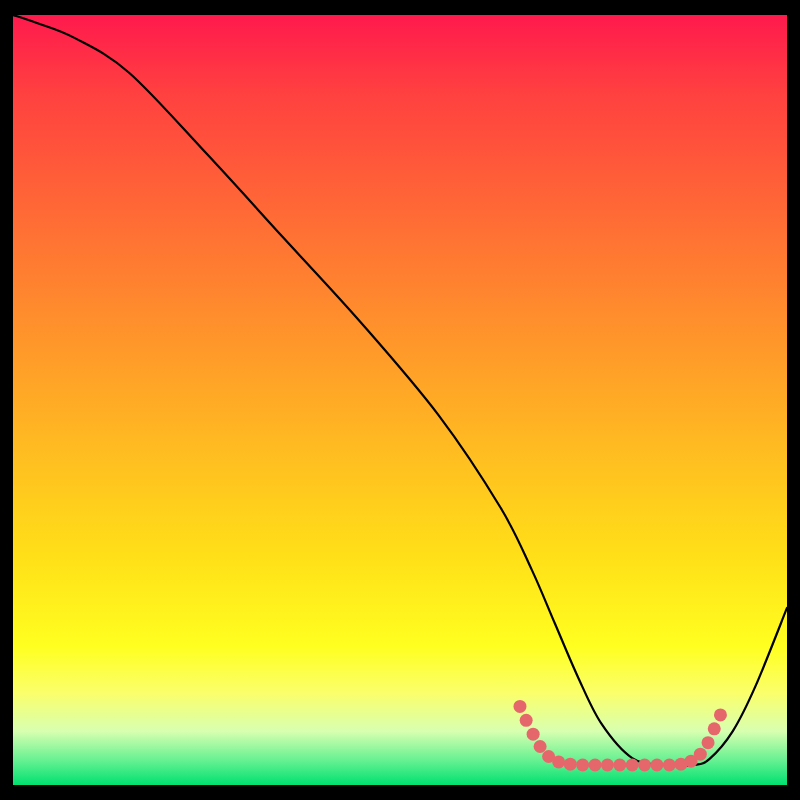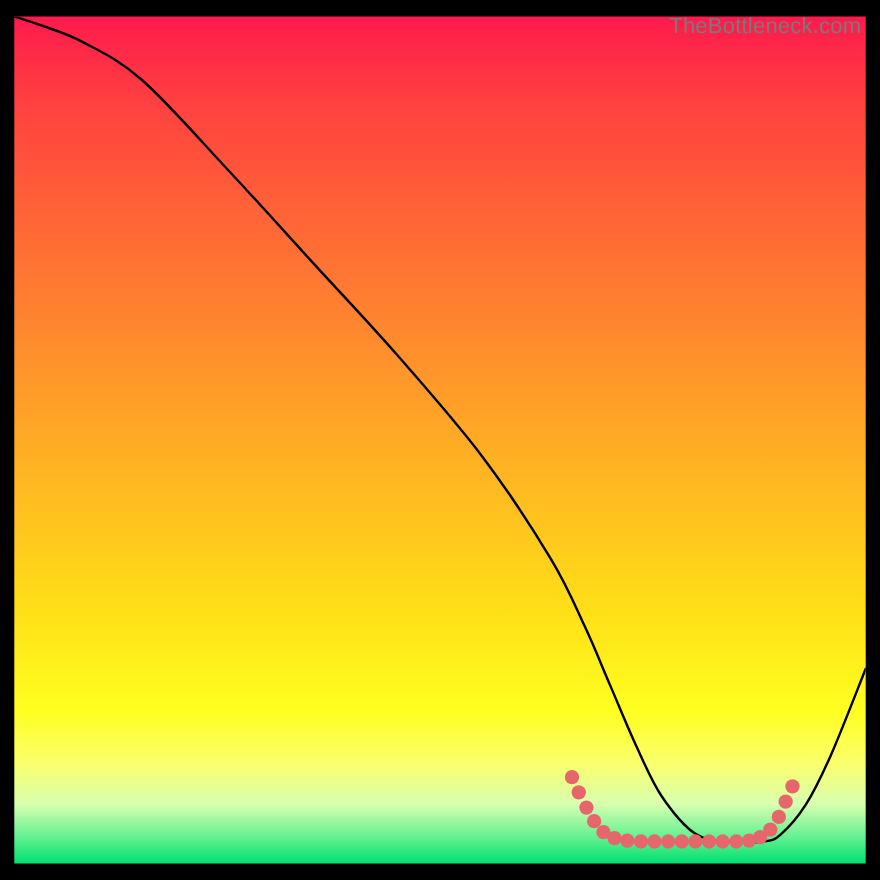--- a/index.html
+++ b/index.html
@@ -82,14 +82,13 @@
         <circle cx="643.9680000000001" cy="749.98" r="6.5" fill="#e6676b"></circle>
         <circle cx="656.352" cy="749.98" r="6.5" fill="#e6676b"></circle>
         <circle cx="667.962" cy="749.21" r="6.5" fill="#e6676b"></circle>
         <circle cx="678.0239999999999" cy="746.13" r="6.5" fill="#e6676b"></circle>
         <circle cx="687.312" cy="739.2" r="6.5" fill="#e6676b"></circle>
         <circle cx="695.052" cy="727.65" r="6.5" fill="#e6676b"></circle>
         <circle cx="701.2439999999999" cy="713.79" r="6.5" fill="#e6676b"></circle>
         <circle cx="707.436" cy="699.9300000000001" r="6.5" fill="#e6676b"></circle>
       </g>
   </svg>
-  <div class="watermark">TheBottleneck.com</div>
 </div>
 
 </body></html>

